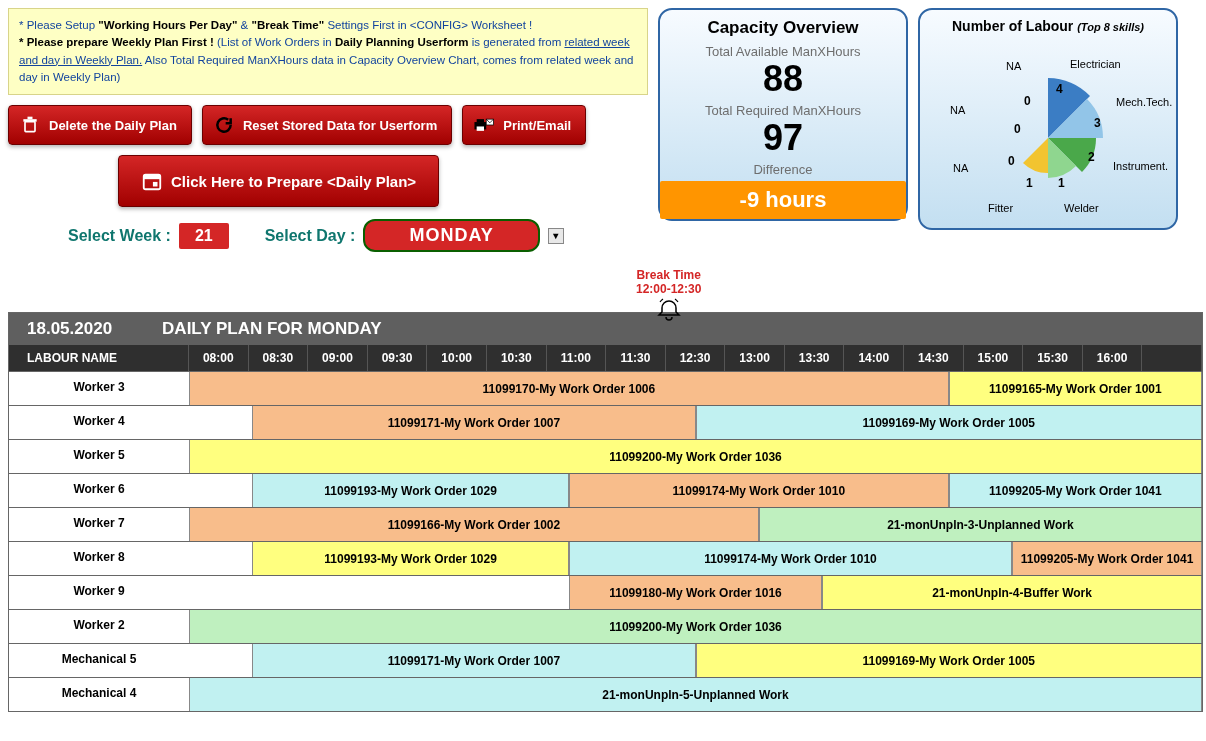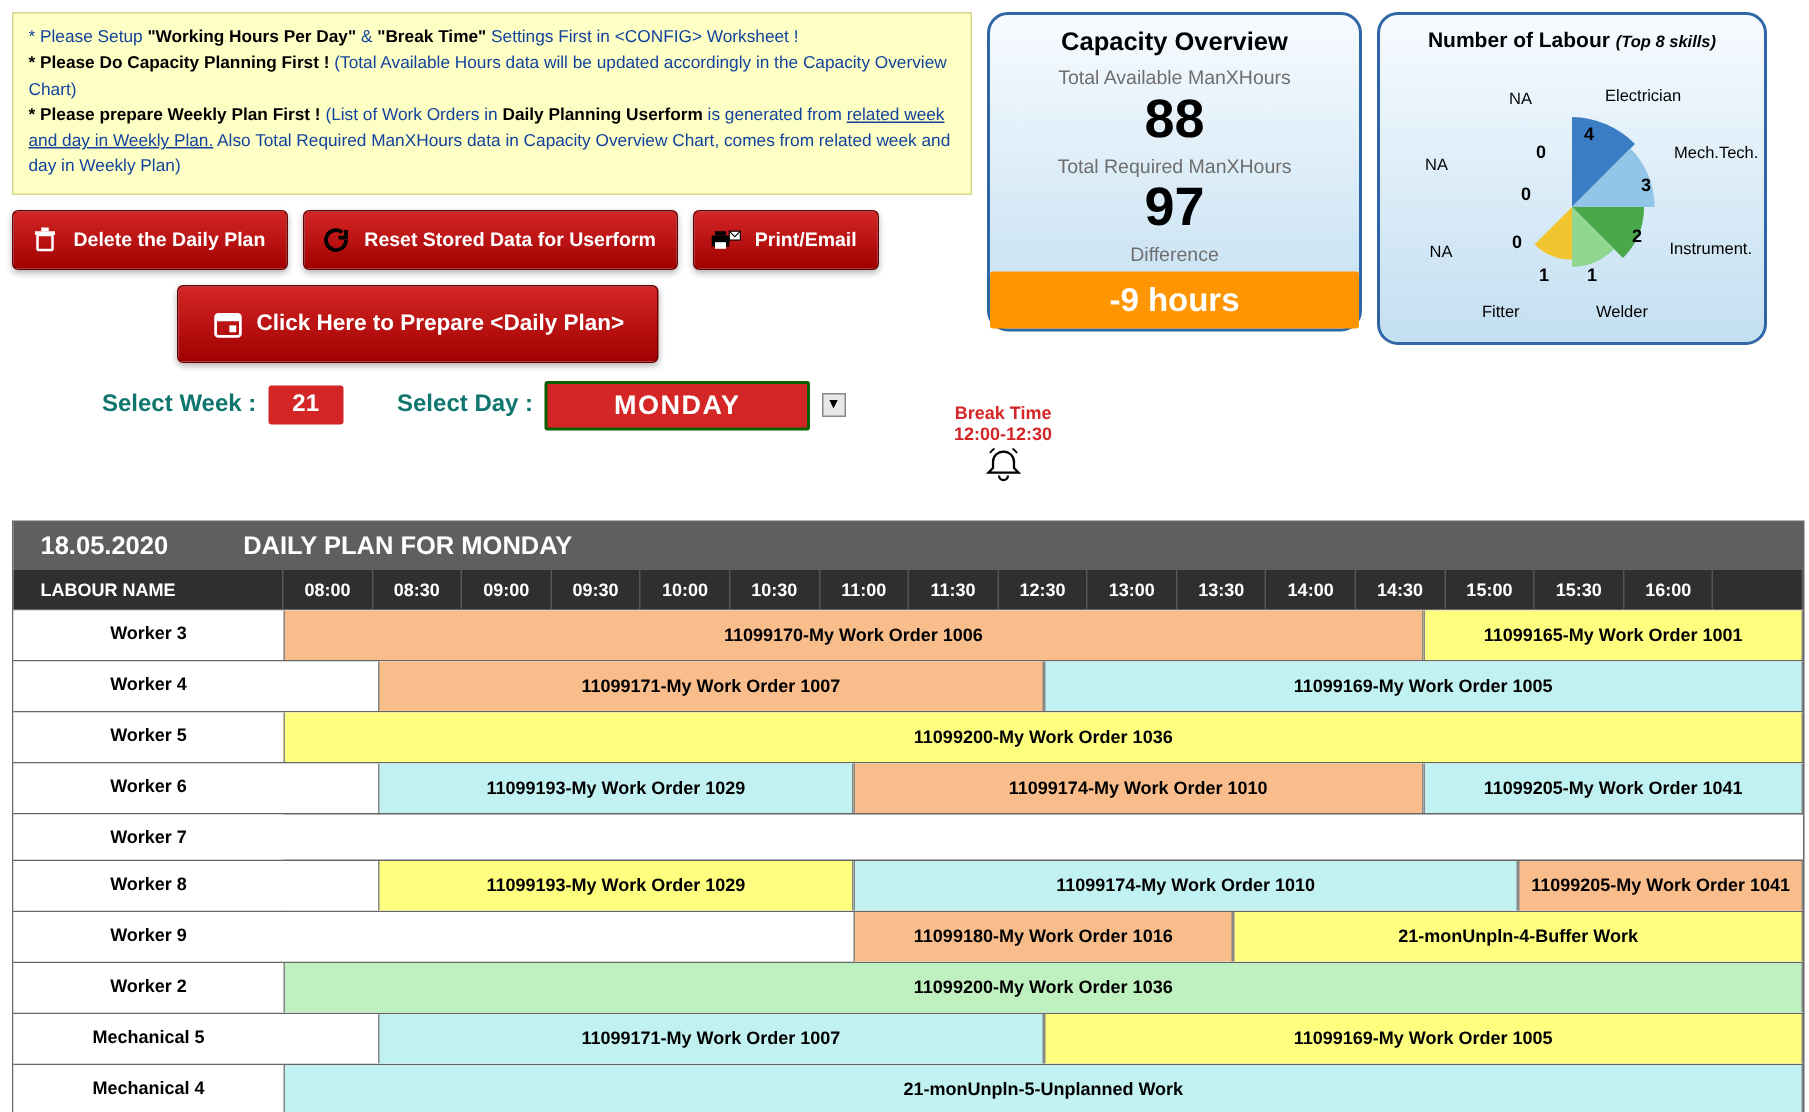--- a/index.html
+++ b/index.html
@@ -44,21 +44,21 @@
     font-size:15px;
     margin-top:10px;
     margin-left:110px;
   }
   .selector-row { margin-top:12px; display:flex; align-items:center; gap:8px; font-size:16px; font-weight:bold;}
   .sel-lbl { color:#0f766e; }
   .sel-box-small {
     background:#d42626;color:#fff;border:none;padding:4px 16px;font-weight:bold;font-size:16px;border-radius:2px;
   }
   .sel-box-big {
-    background:#d42626;color:#fff;border:2px solid #0a5f00;padding:4px 44px;font-weight:bold;font-size:18px;border-radius:2px;
+    background:#d42626;color:#fff;border:2px solid #0a5f00;padding:4px 44px;font-weight:bold;font-size:18px;border-radius:12px;
     letter-spacing:1px;
   }
   .dropdown-btn {
     width:16px;height:16px;border:1px solid #888;background:#e8e8e8;font-size:10px;line-height:14px;text-align:center;cursor:pointer;
   }
   
   .card {
     border:2px solid #2f66a5;
     border-radius:14px;
     width:250px;
@@ -106,23 +106,20 @@
   .c-green  { background:#bff0bf; }
 </style>
 </head>
 <body>
 
 <div class="top-row">
   <div style="width:640px">
     <div class="notes">
       <div>
         <span>* Please Setup </span><b class="black">"Working Hours Per Day"</b><span> &amp; </span><b class="black">"Break Time"</b><span> Settings First in  &lt;CONFIG&gt; Worksheet !</span>
-      </div>
-      <div>
-        <b class="black">* Please Do Capacity Planning First !</b><span> (Total Available Hours data will be updated accordingly in the Capacity Overview Chart)</span>
       </div>
       <div>
         <b class="black">* Please prepare Weekly Plan First !</b><span> (List of Work Orders in </span><b class="black">Daily Planning Userform</b><span> is generated from </span><u>related week and day in Weekly Plan.</u><span> Also Total Required ManXHours data in Capacity Overview Chart, comes from related week and day in Weekly Plan)</span>
       </div>
     </div>
 
     <div class="btn-row">
       <button class="btn">
         <span class="icon">
           <svg width="20" height="20" viewBox="0 0 24 24" fill="#fff">
@@ -282,20 +279,24 @@
       <div class="gantt-row">
         <div class="gantt-name">Worker 6</div>
         <div class="gantt-bars">
           <div class="bar c-cyan" style="left: 6.25%; width: 31.25%;">11099193-My Work Order 1029</div>
           <div class="bar c-orange" style="left: 37.5%; width: 37.5%;">11099174-My Work Order 1010</div>
           <div class="bar c-cyan" style="left: 75%; width: 25%;">11099205-My Work Order 1041</div>
         </div>
       </div>
       <div class="gantt-row">
         <div class="gantt-name">Worker 7</div>
+        <div class="gantt-bars">
+          <div class="bar c-orange" style="left: 0%; width: 56.25%;">11099166-My Work Order 1002</div>
+          <div class="bar c-green" style="left: 56.25%; width: 43.75%;">21-monUnpln-3-Unplanned Work</div>
+        </div>
       </div>
       <div class="gantt-row">
         <div class="gantt-name">Worker 8</div>
         <div class="gantt-bars">
           <div class="bar c-yellow" style="left: 6.25%; width: 31.25%;">11099193-My Work Order 1029</div>
           <div class="bar c-cyan" style="left: 37.5%; width: 43.75%;">11099174-My Work Order 1010</div>
           <div class="bar c-orange" style="left: 81.25%; width: 18.75%;">11099205-My Work Order 1041</div>
         </div>
       </div>
       <div class="gantt-row">

